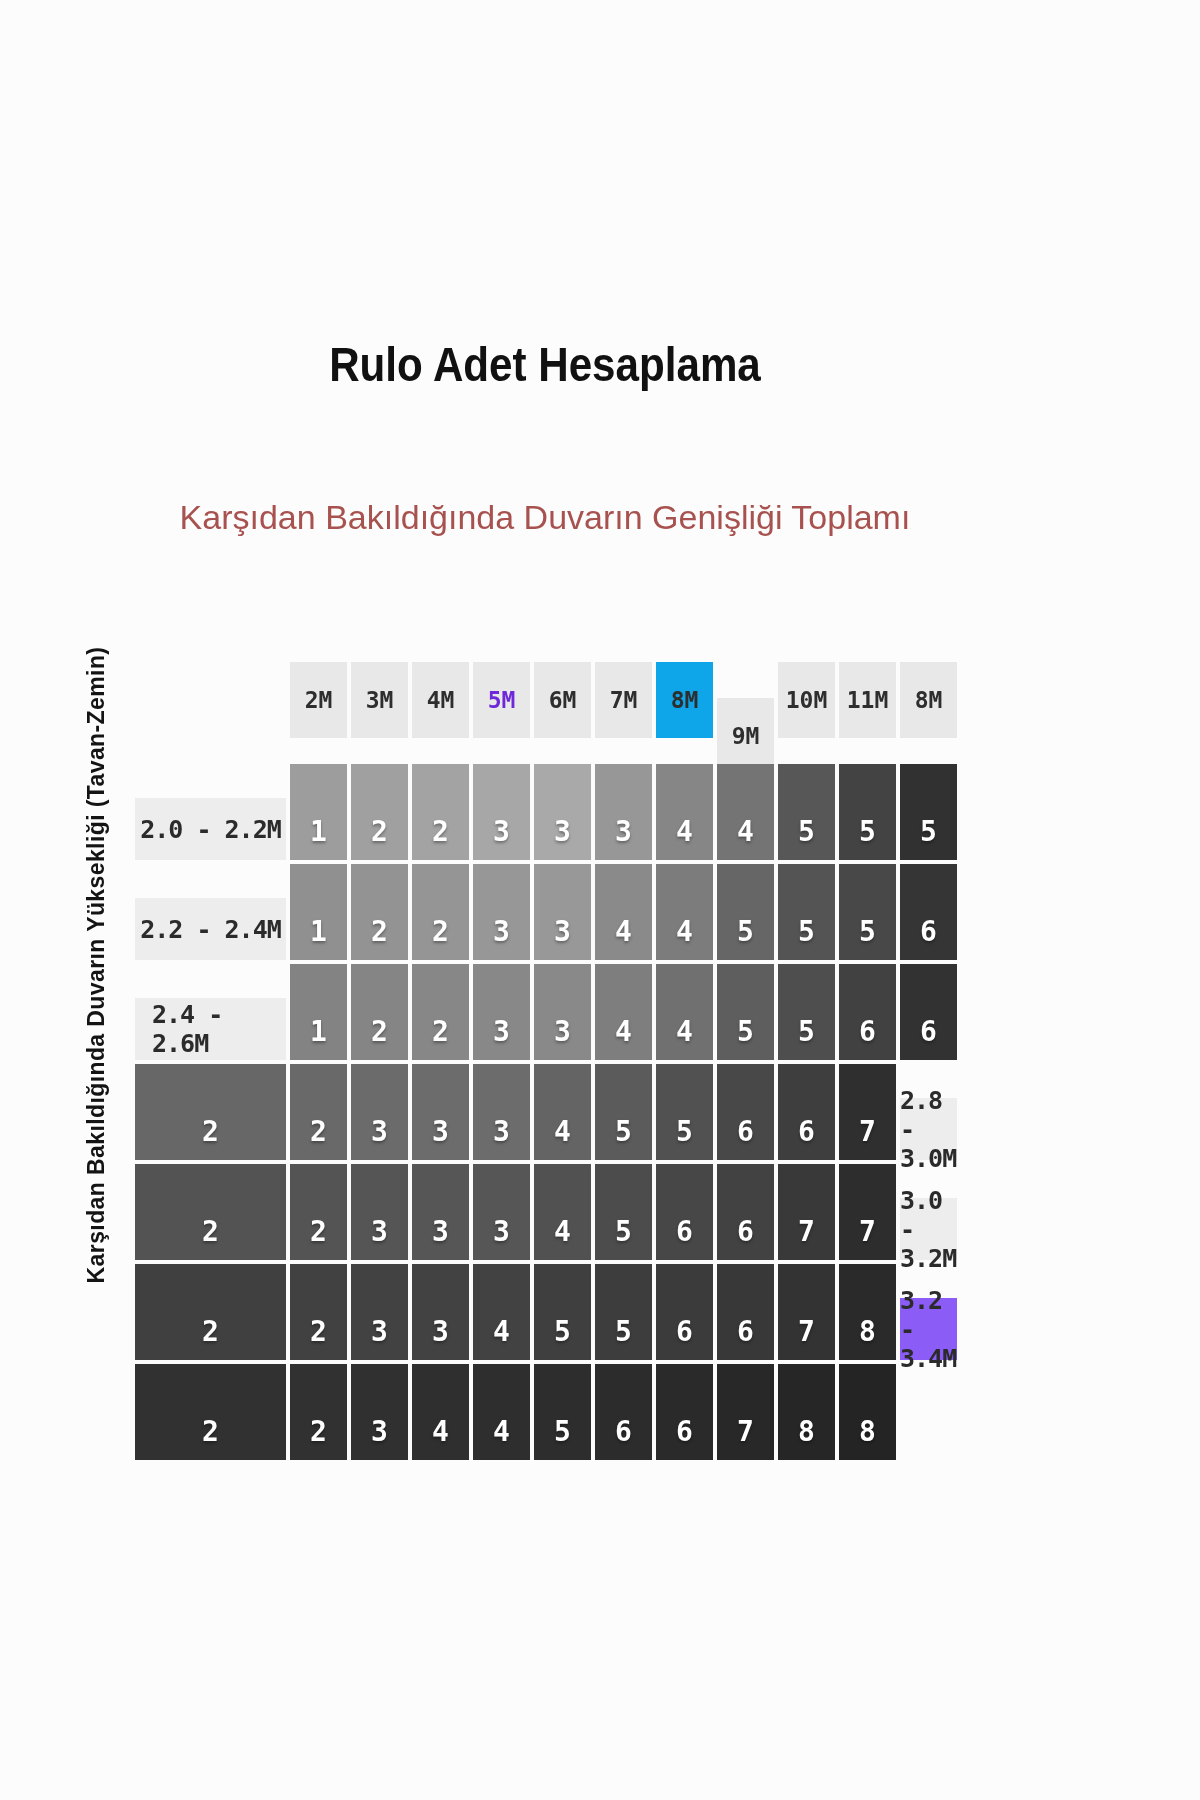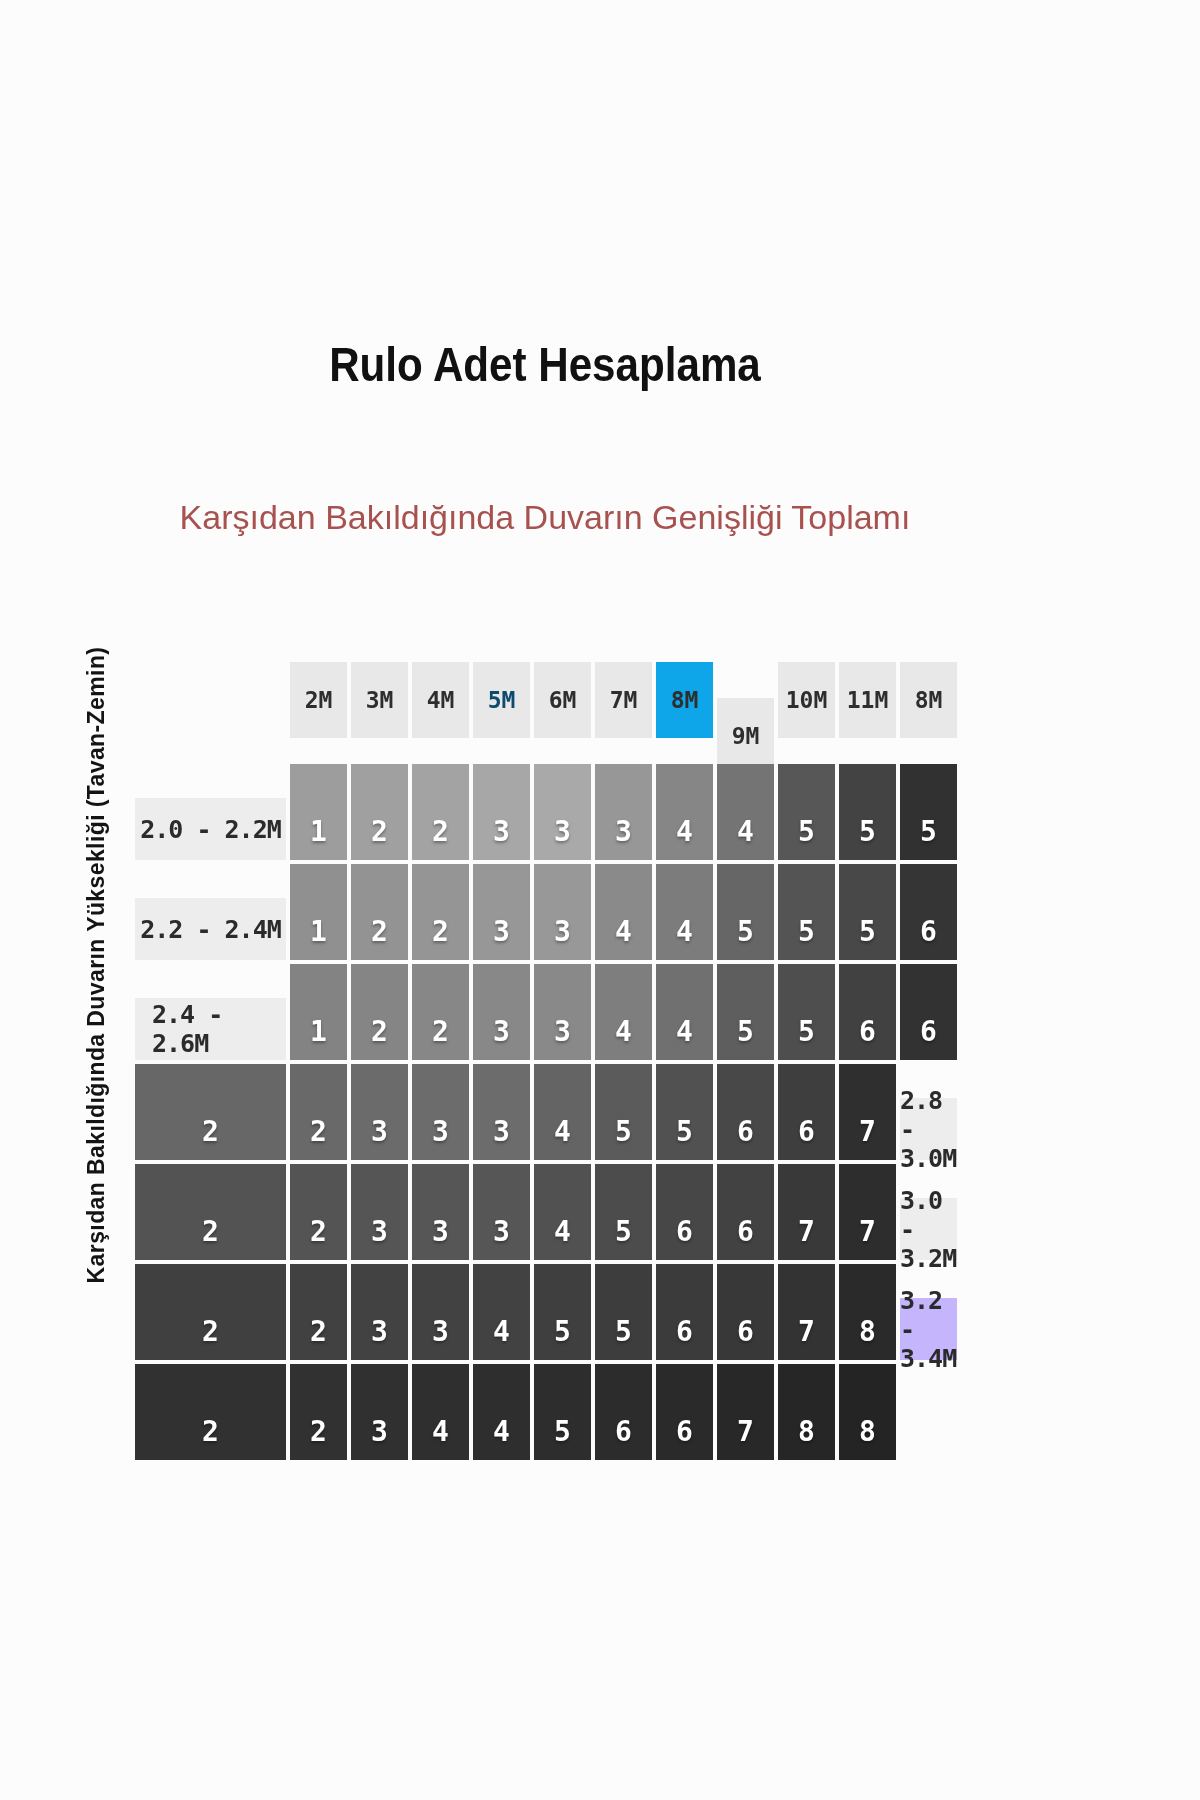--- a/index.html
+++ b/index.html
@@ -113,21 +113,21 @@
   </div>
   <div class="subtitle-wrap">
     <div class="subtitle" style="color: rgb(168, 82, 79);">Karşıdan Bakıldığında Duvarın Genişliği Toplamı</div>
   </div>
   <div class="y-axis-label" style="color: rgb(20, 20, 20);">Karşıdan Bakıldığında Duvarın Yüksekliği (Tavan-Zemin)</div>
   <div class="grid" id="heatmap-grid">
       <div class="corner-cell"></div>
       <div class="header-cell" style="background: rgb(232, 232, 232); color: rgb(46, 46, 46);">2M</div>
       <div class="header-cell" style="background: rgb(232, 232, 232); color: rgb(46, 46, 46);">3M</div>
       <div class="header-cell" style="background: rgb(232, 232, 232); color: rgb(46, 46, 46);">4M</div>
-      <div class="header-cell" style="background: rgb(232, 232, 232); color: #0c4a6e; text-align: right;">5M</div>
+      <div class="header-cell" style="background: rgb(232, 232, 232); color: #6d28d9; text-align: right;">5M</div>
       <div class="header-cell" style="background: rgb(232, 232, 232); color: rgb(46, 46, 46);">6M</div>
       <div class="header-cell" style="background: rgb(232, 232, 232); color: rgb(46, 46, 46);">7M</div>
       <div class="header-cell" style="background: #0ea5e9; color: rgb(46, 46, 46);">8M</div>
       <div class="header-cell" style="background: rgb(232, 232, 232); color: rgb(46, 46, 46); margin-top: 36px;">9M</div>
       <div class="header-cell" style="background: rgb(232, 232, 232); color: rgb(46, 46, 46);">10M</div>
       <div class="header-cell" style="background: rgb(232, 232, 232); color: rgb(46, 46, 46);">11M</div>
       <div class="header-cell" style="background: rgb(232, 232, 232); color: rgb(46, 46, 46);">8M</div>
       <div class="row-label-cell" style="background: rgb(237, 237, 237); color: rgb(43, 43, 43);">2.0 - 2.2M</div>
       <div class="value-cell" style="background: rgb(157, 157, 157); color: rgb(255, 255, 255);">1</div>
       <div class="value-cell" style="background: rgb(160, 160, 160); color: rgb(255, 255, 255);">2</div>
@@ -192,21 +192,21 @@
       <div class="value-cell" style="background: rgb(65, 65, 65); color: rgb(255, 255, 255);">2</div>
       <div class="value-cell" style="background: rgb(66, 66, 66); color: rgb(255, 255, 255);">3</div>
       <div class="value-cell" style="background: rgb(66, 66, 66); color: rgb(255, 255, 255);">3</div>
       <div class="value-cell" style="background: rgb(66, 66, 66); color: rgb(255, 255, 255);">4</div>
       <div class="value-cell" style="background: rgb(63, 63, 63); color: rgb(255, 255, 255);">5</div>
       <div class="value-cell" style="background: rgb(61, 61, 61); color: rgb(255, 255, 255);">5</div>
       <div class="value-cell" style="background: rgb(59, 59, 59); color: rgb(255, 255, 255);">6</div>
       <div class="value-cell" style="background: rgb(56, 56, 56); color: rgb(255, 255, 255);">6</div>
       <div class="value-cell" style="background: rgb(51, 51, 51); color: rgb(255, 255, 255);">7</div>
       <div class="value-cell" style="background: rgb(42, 42, 42); color: rgb(255, 255, 255);">8</div>
-      <div class="row-label-cell" style="background: #c4b5fd; color: rgb(43, 43, 43);">3.2 - 3.4M</div>
+      <div class="row-label-cell" style="background: #8b5cf6; color: rgb(43, 43, 43);">3.2 - 3.4M</div>
       <div class="value-cell" style="background: rgb(49, 49, 49); color: rgb(255, 255, 255);">2</div>
       <div class="value-cell" style="background: rgb(49, 49, 49); color: rgb(255, 255, 255);">2</div>
       <div class="value-cell" style="background: rgb(48, 48, 48); color: rgb(255, 255, 255);">3</div>
       <div class="value-cell" style="background: rgb(47, 47, 47); color: rgb(255, 255, 255);">4</div>
       <div class="value-cell" style="background: rgb(46, 46, 46); color: rgb(255, 255, 255);">4</div>
       <div class="value-cell" style="background: rgb(45, 45, 45); color: rgb(255, 255, 255);">5</div>
       <div class="value-cell" style="background: rgb(44, 44, 44); color: rgb(255, 255, 255);">6</div>
       <div class="value-cell" style="background: rgb(42, 42, 42); color: rgb(255, 255, 255);">6</div>
       <div class="value-cell" style="background: rgb(40, 40, 40); color: rgb(255, 255, 255);">7</div>
       <div class="value-cell" style="background: rgb(38, 38, 38); color: rgb(255, 255, 255);">8</div>

